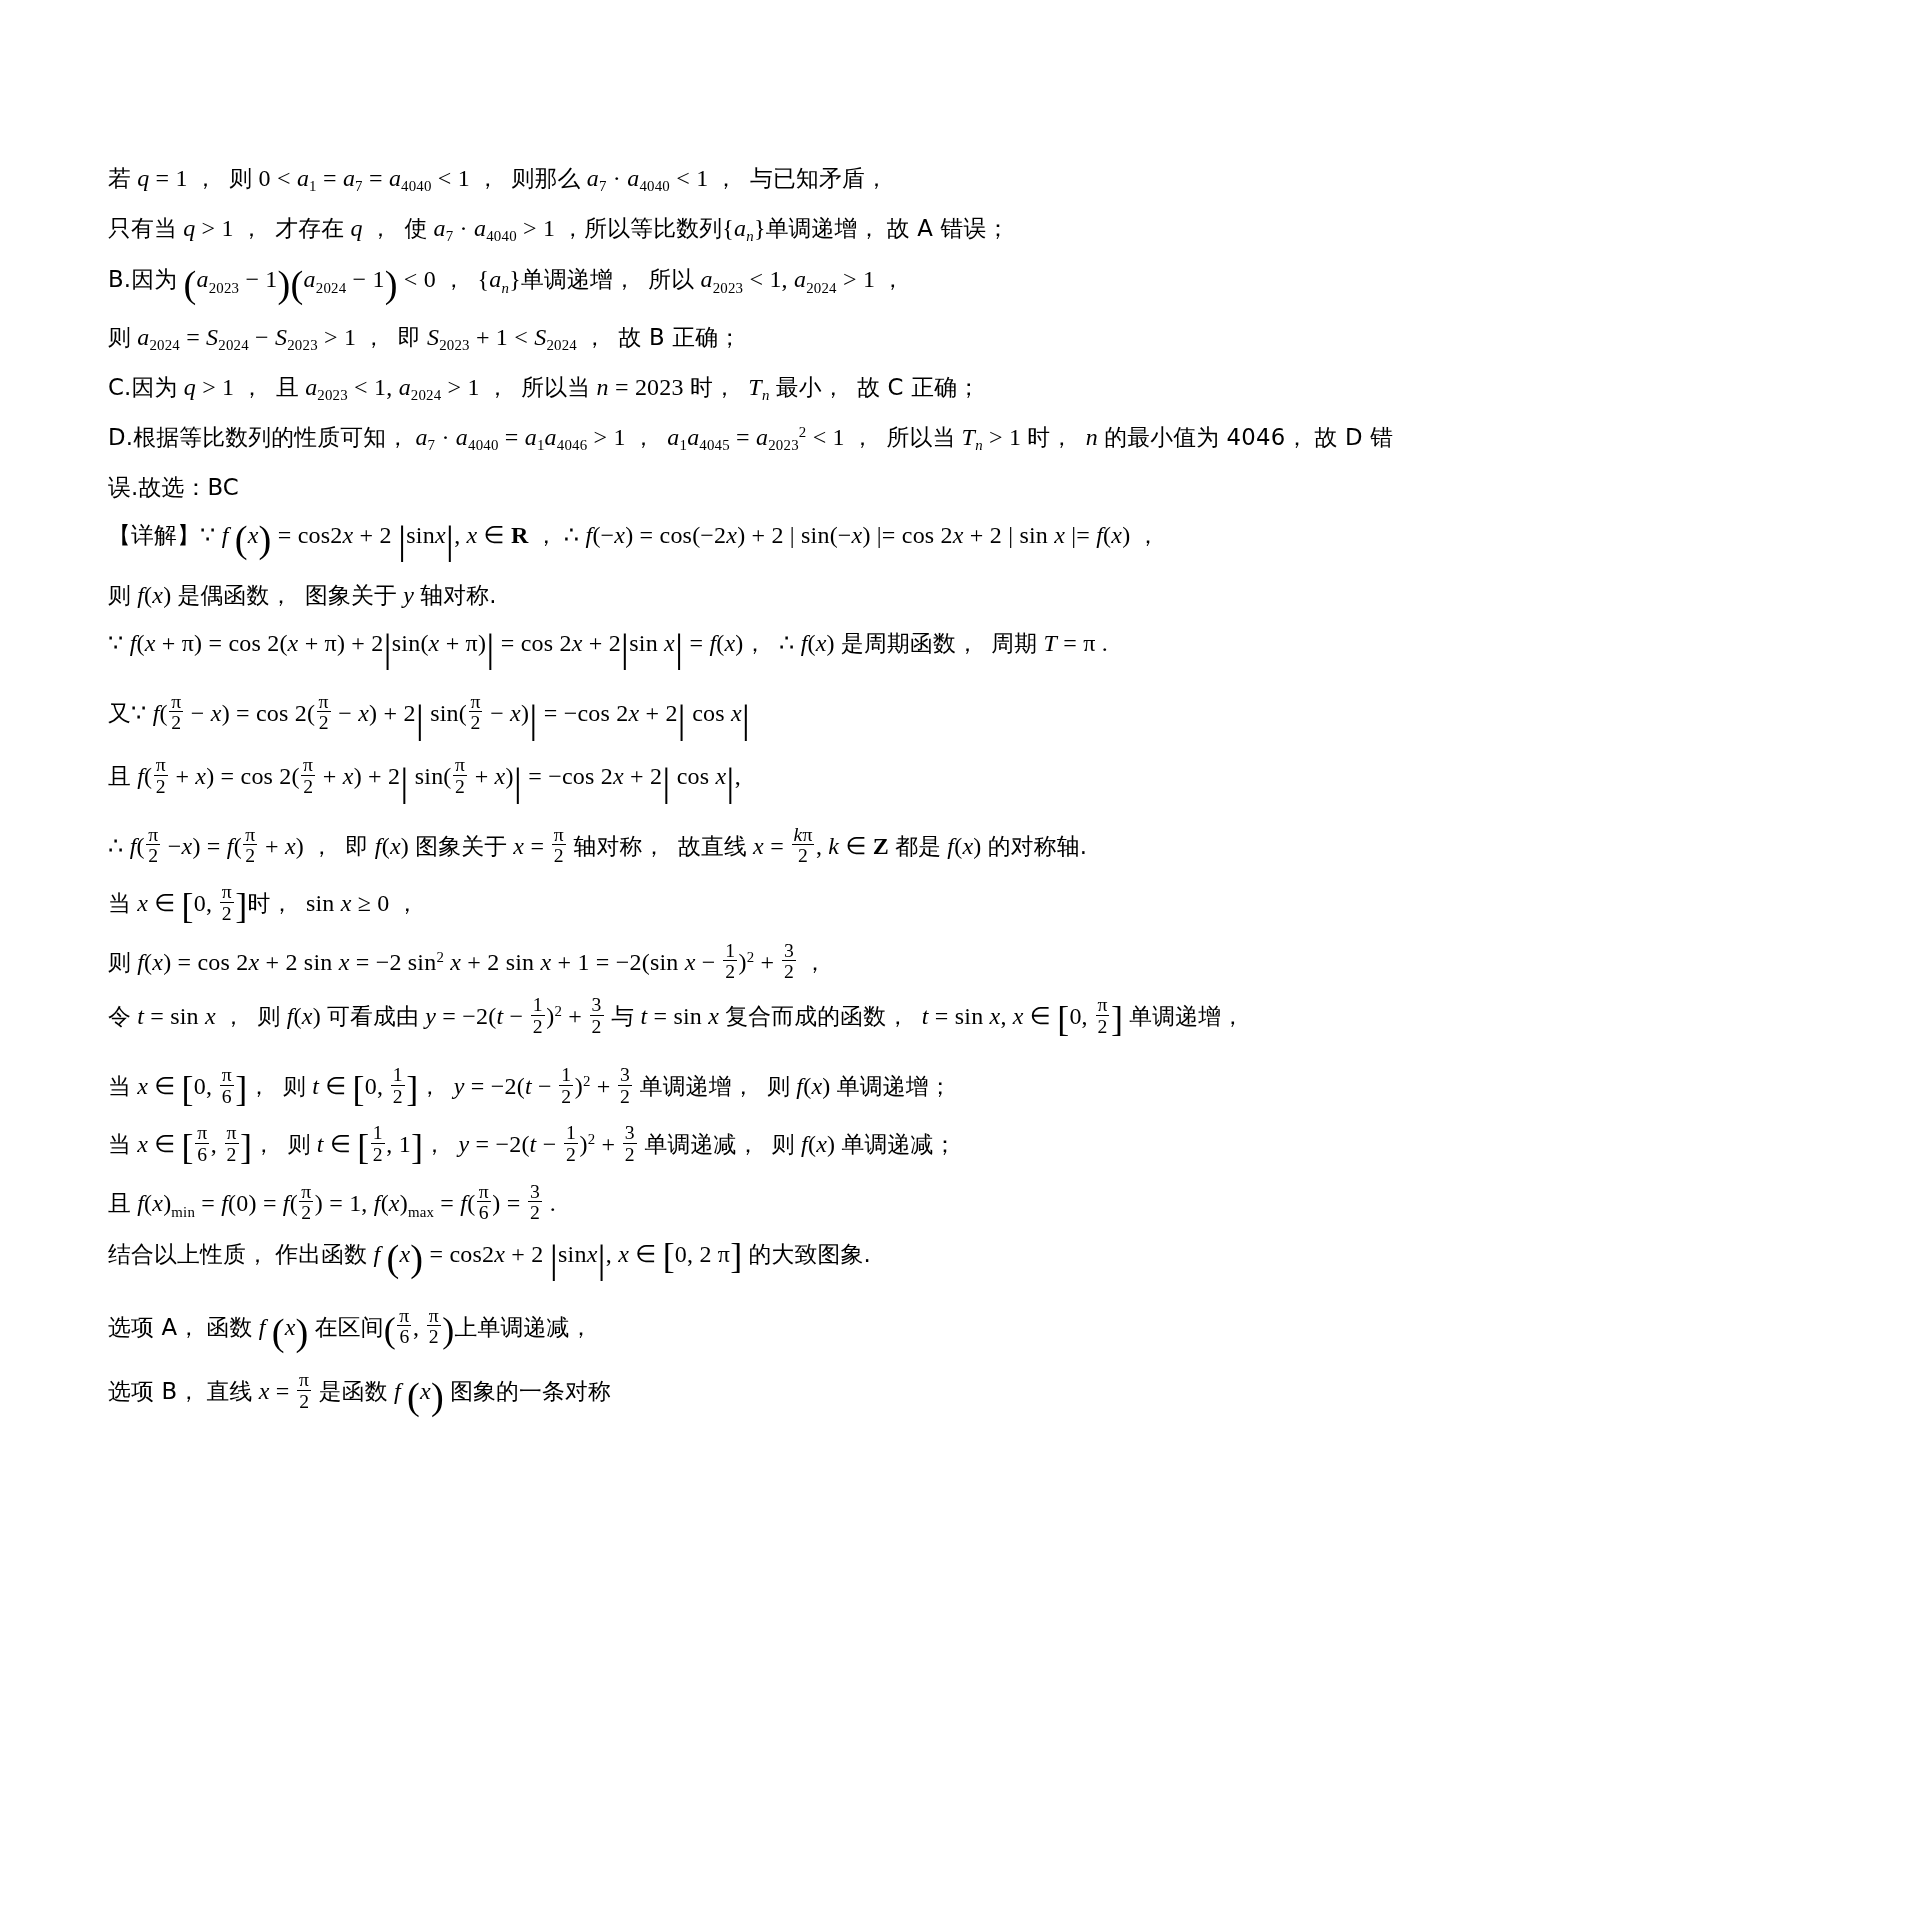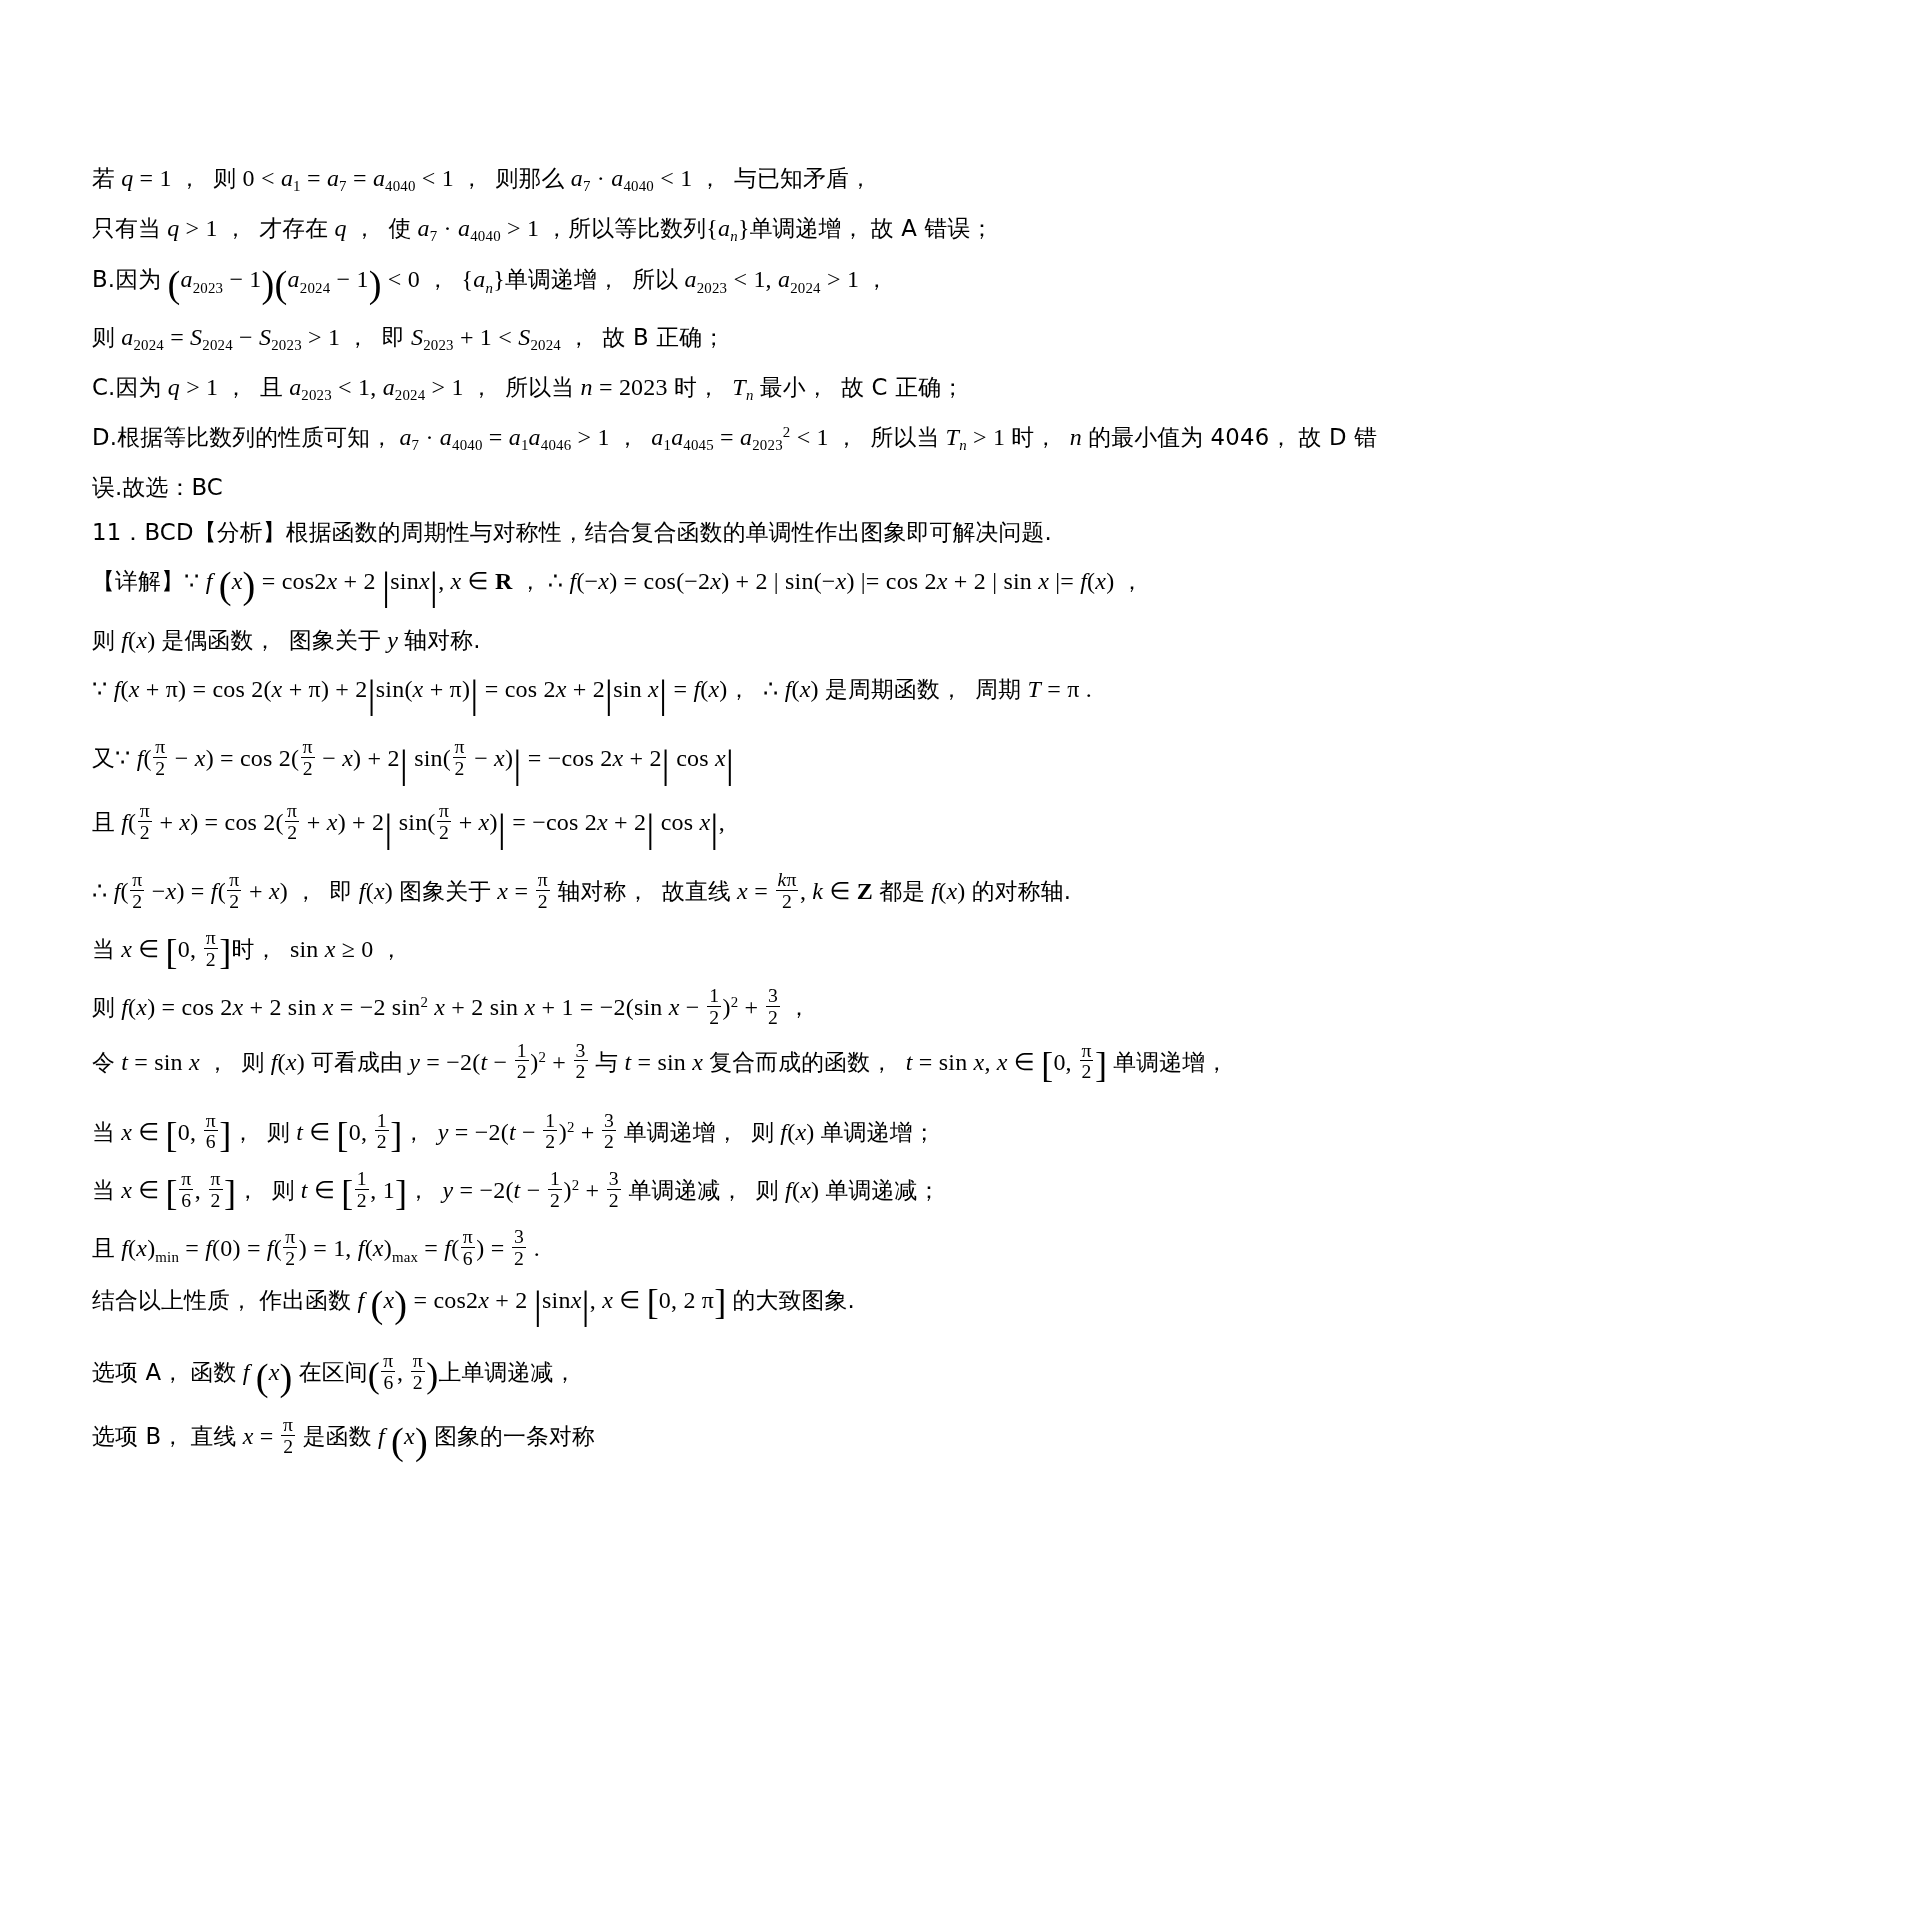--- a/index.html
+++ b/index.html
@@ -17,21 +17,21 @@
   }
   .page {
     position: absolute;
     left: 0; top: 0;
     width: 1911px;
     height: 2703px;
     background: #fff;
   }
   .content {
     position: absolute;
-    left: 92px;
+    left: 108px;
     top: 166px;
     width: 1726px;
   }
   .line {
     font-size: 24px;
     line-height: 1.0;
     margin: 0 0 0 0;
     padding: 0;
     white-space: nowrap;
     letter-spacing: 0.2px;
@@ -100,23 +100,20 @@
     </div>
 
     <div class="line blk">
       <span class="han">D.根据等比数列的性质可知，</span>&nbsp;<span class="it">a</span><span class="subn">7</span> · <span class="it">a</span><span class="subn">4040</span> = <span class="it">a</span><span class="subn">1</span><span class="it">a</span><span class="subn">4046</span> &gt; 1 <span class="han">，</span>&nbsp;&nbsp;<span class="it">a</span><span class="subn">1</span><span class="it">a</span><span class="subn">4045</span> = <span class="it">a</span><span class="subn">2023</span><span class="sup">2</span> &lt; 1 <span class="han">，</span>&nbsp;&nbsp;<span class="han">所以当</span> <span class="it">T</span><span class="sub">n</span> &gt; 1 <span class="han">时，</span>&nbsp;&nbsp;<span class="it">n</span> <span class="han">的最小值为 4046，</span>&nbsp;<span class="han">故 D 错</span>
     </div>
 
     <div class="line blk">
       <span class="han">误.故选：BC</span>
     </div>
 
-    <div class="line blk">
-      <span class="han">11．BCD【分析】根据函数的周期性与对称性，结合复合函数的单调性作出图象即可解决问题.</span>
-    </div>
 
     <div class="line blk">
       <span class="han">【详解】</span>∵ <span class="it">f</span> <span class="paren-big">(</span><span class="it">x</span><span class="paren-big">)</span> = cos2<span class="it">x</span> + 2 <span class="bar-big">|</span>sin<span class="it">x</span><span class="bar-big">|</span>, <span class="it">x</span> ∈ <span class="bbb">R</span> <span class="han">，</span>&nbsp;∴ <span class="it">f</span>(−<span class="it">x</span>) = cos(−2<span class="it">x</span>) + 2 | sin(−<span class="it">x</span>) |= cos 2<span class="it">x</span> + 2 | sin <span class="it">x</span> |= <span class="it">f</span>(<span class="it">x</span>) <span class="han">，</span>
     </div>
 
     <div class="line blk">
       <span class="han">则</span> <span class="it">f</span>(<span class="it">x</span>) <span class="han">是偶函数，</span>&nbsp;&nbsp;<span class="han">图象关于</span> <span class="it">y</span> <span class="han">轴对称.</span>
     </div>
 
     <div class="line blk">

